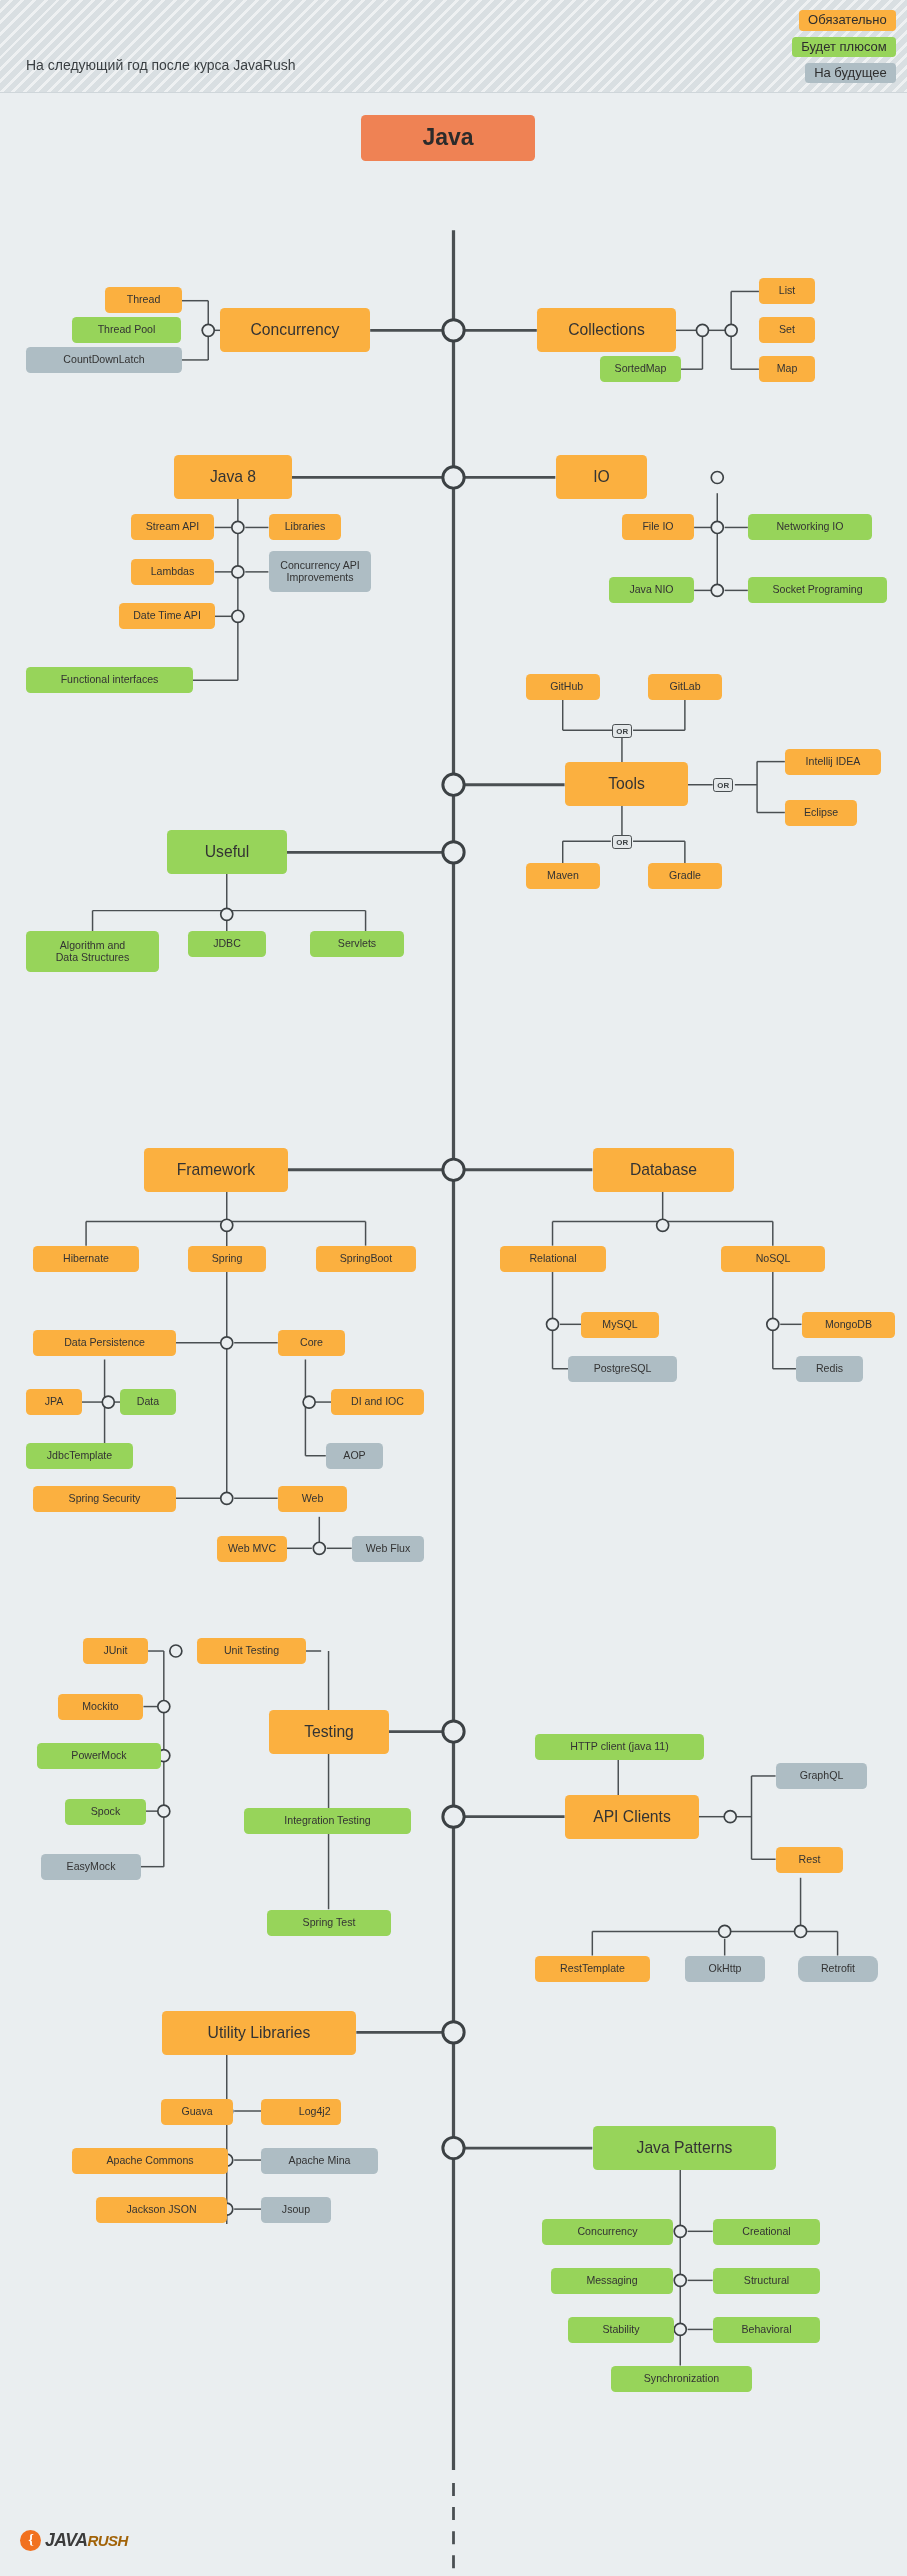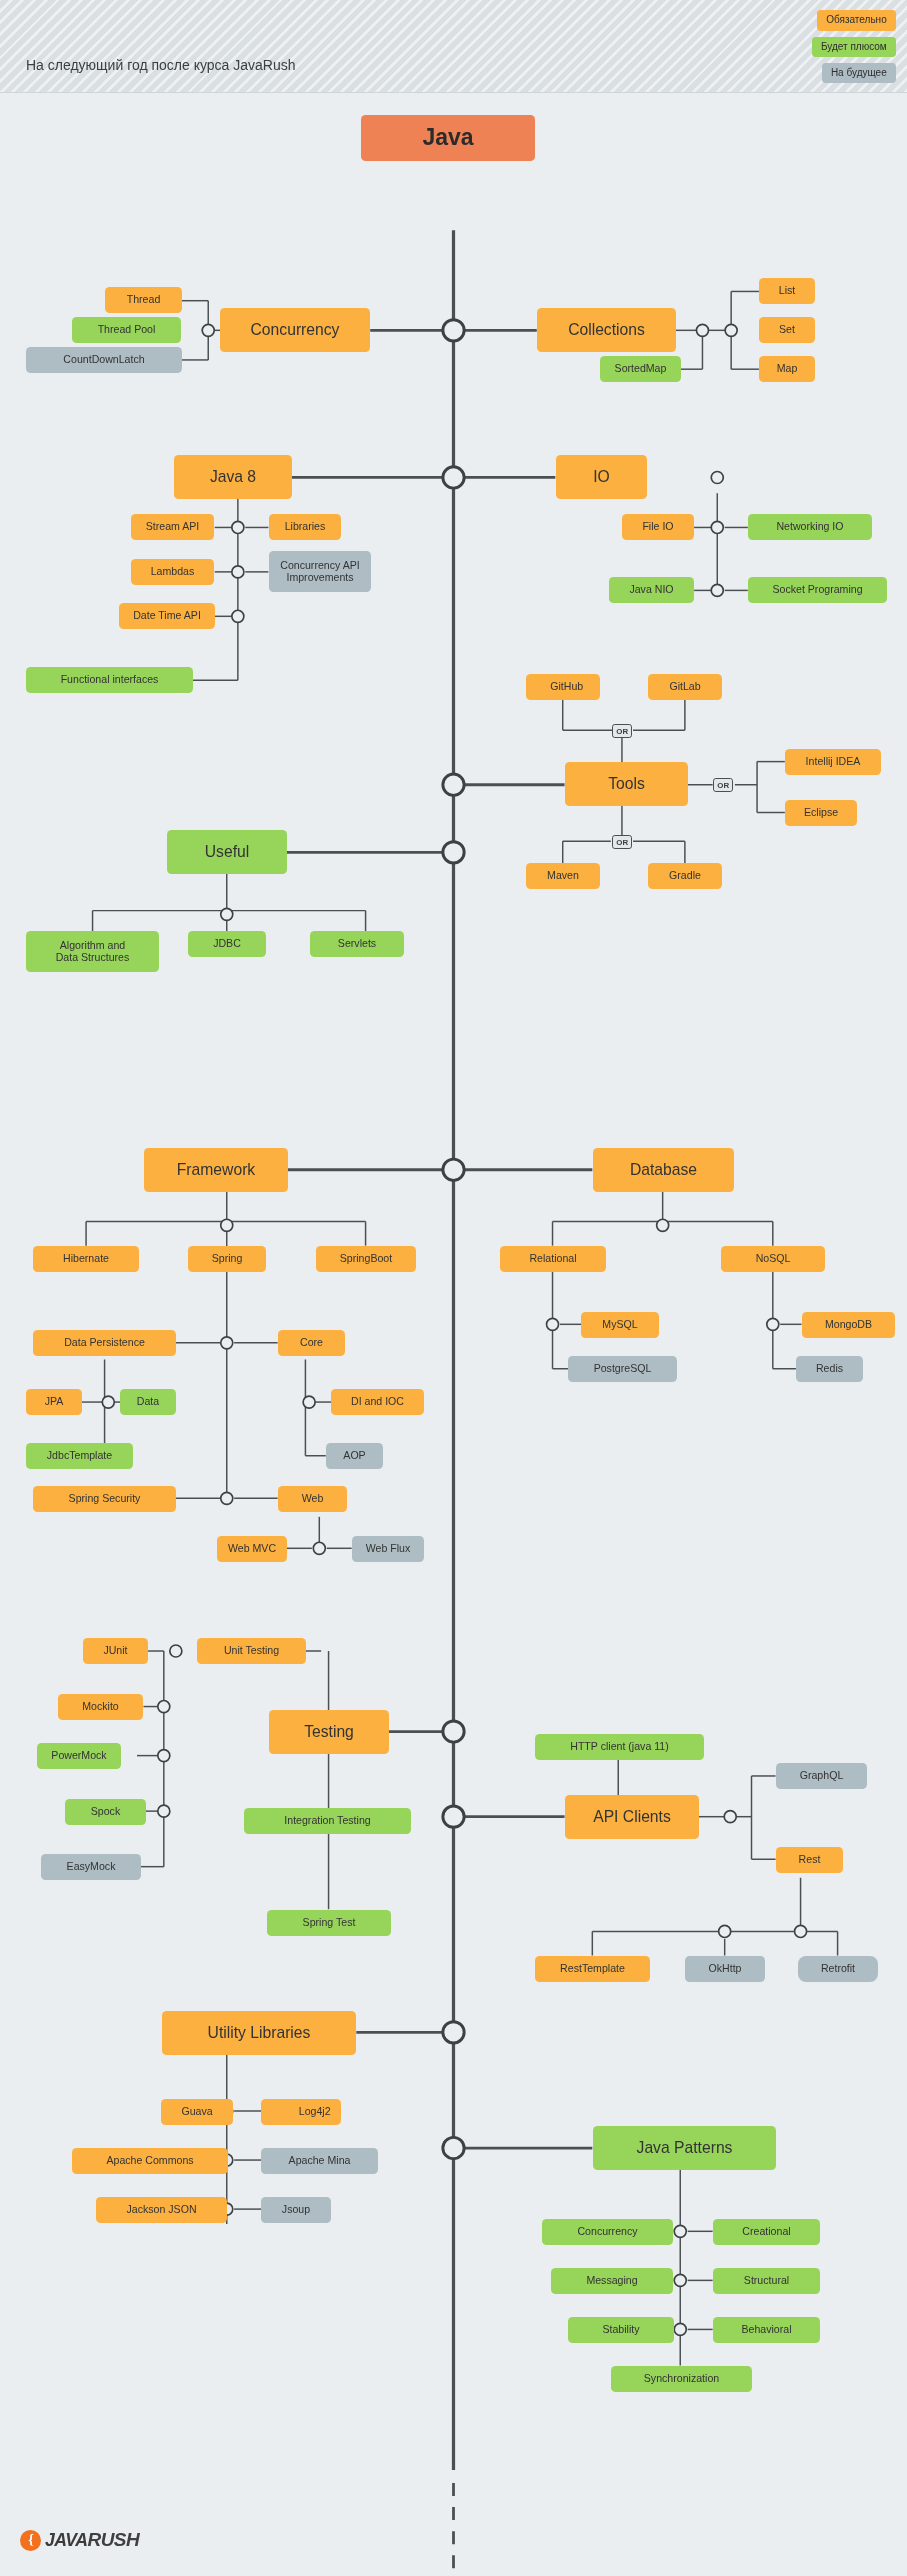--- a/index.html
+++ b/index.html
@@ -26,21 +26,21 @@
     letter-spacing: -0.3px; white-space: nowrap;
   }
   #subtitle {
     position: absolute; left: 26px; top: 57px;
     font-size: 14px; color: #3a3f42; white-space: nowrap;
   }
   .legend-badge {
     position: absolute; right: 11px;
     height: 20.4px; line-height: 20.4px;
     padding: 0 9.3px; border-radius: 3.7px;
-    font-size: 10px; color: #2e2e2e;
+    font-size: 13px; color: #2e2e2e;
     text-align: right; white-space: nowrap;
   }
   #lg0 { top: 10.2px; }
   #lg1 { top: 37px; }
   #lg2 { top: 63px; }
 
   
   #canvas {
     position: absolute; left: 0; top: 93px;
     width: 907px; height: 2483px;
@@ -86,21 +86,21 @@
           display: flex; align-items: center; }
   #logo-mark {
     width: 21px; height: 21px; border-radius: 50%;
     background: #f1711f; margin-right: 3.7px;
     display: flex; align-items: center; justify-content: center;
     color: #ffffff; font-size: 14px; font-weight: bold;
     font-family: "Liberation Serif", serif;
   }
   #logo-java { font-size: 17.6px; font-weight: bold; color: #3b3b3b;
                letter-spacing: -0.5px; font-style: italic; }
-  #logo-rush { font-size: 19px; font-weight: bold; color: #404040;
+  #logo-rush { font-size: 15px; font-weight: bold; color: #a16207;
                letter-spacing: -0.5px; font-style: italic; }
 </style>
 </head>
 <body>
 
 <div id="header">
   <div id="subtitle">На следующий год после курса JavaRush</div>
   <div id="lg0" class="legend-badge c-orange">Обязательно</div>
   <div id="lg1" class="legend-badge c-green">Будет плюсом</div>
   <div id="lg2" class="legend-badge c-gray">На будущее</div>
@@ -377,21 +377,21 @@
   <div class="node c-orange" style="left:721px;top:1153px;width:104px;height:26px;">NoSQL</div>
   <div class="node c-orange" style="left:581px;top:1219px;width:78px;height:26px;">MySQL</div>
   <div class="node c-gray" style="left:568px;top:1263px;width:109px;height:26px;">PostgreSQL</div>
   <div class="node c-orange" style="left:802px;top:1219px;width:93px;height:26px;">MongoDB</div>
   <div class="node c-gray" style="left:796px;top:1263px;width:67px;height:26px;">Redis</div>
 
   <div class="node c-orange t-big" style="left:269px;top:1617px;width:120px;height:44px;">Testing</div>
   <div class="node c-orange" style="left:83px;top:1545px;width:65px;height:26px;">JUnit</div>
   <div class="node c-orange" style="left:197px;top:1545px;width:109px;height:26px;">Unit Testing</div>
   <div class="node c-orange" style="left:58px;top:1601px;width:85px;height:26px;">Mockito</div>
-  <div class="node c-green" style="left:37px;top:1650px;width:84px;height:26px;">PowerMock</div>
+  <div class="node c-green" style="left:37px;top:1650px;width:124px;height:26px;">PowerMock</div>
   <div class="node c-green" style="left:65px;top:1706px;width:81px;height:26px;">Spock</div>
   <div class="node c-gray" style="left:41px;top:1761px;width:100px;height:26px;">EasyMock</div>
   <div class="node c-green" style="left:244px;top:1715px;width:167px;height:26px;">Integration Testing</div>
   <div class="node c-green" style="left:267px;top:1817px;width:124px;height:26px;">Spring Test</div>
 
   <div class="node c-orange t-big" style="left:565px;top:1702px;width:134px;height:44px;">API Clients</div>
   <div class="node c-green" style="left:535px;top:1641px;width:169px;height:26px;">HTTP client (java 11)</div>
   <div class="node c-gray" style="left:776px;top:1670px;width:91px;height:26px;">GraphQL</div>
   <div class="node c-orange" style="left:776px;top:1754px;width:67px;height:26px;">Rest</div>
   <div class="node c-orange" style="left:535px;top:1863px;width:115px;height:26px;">RestTemplate</div>

